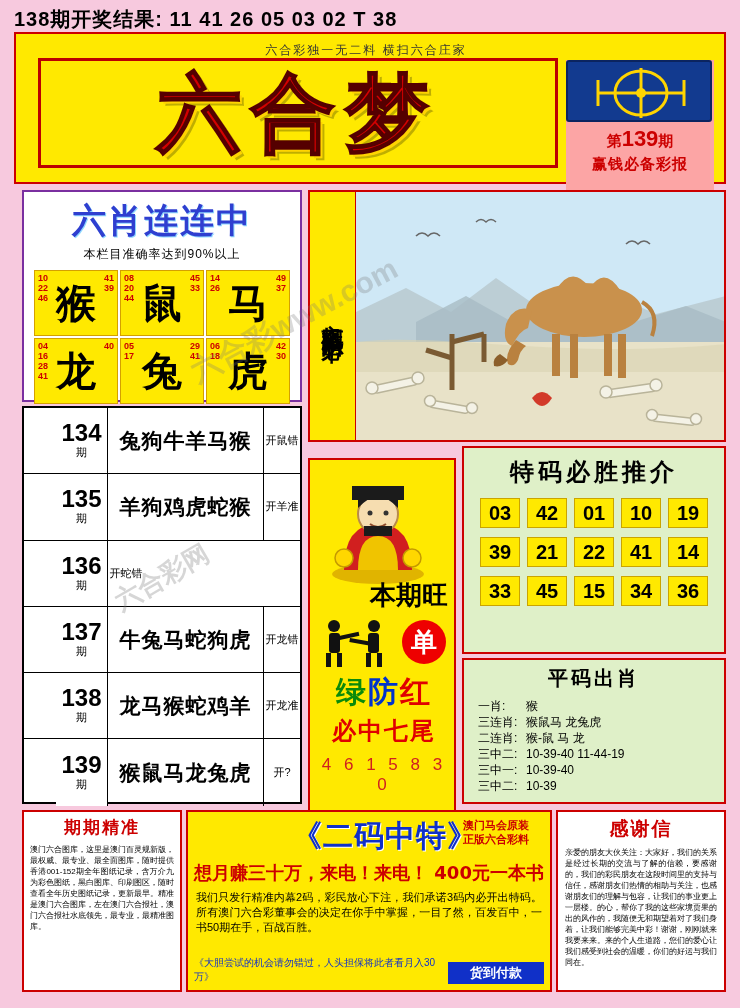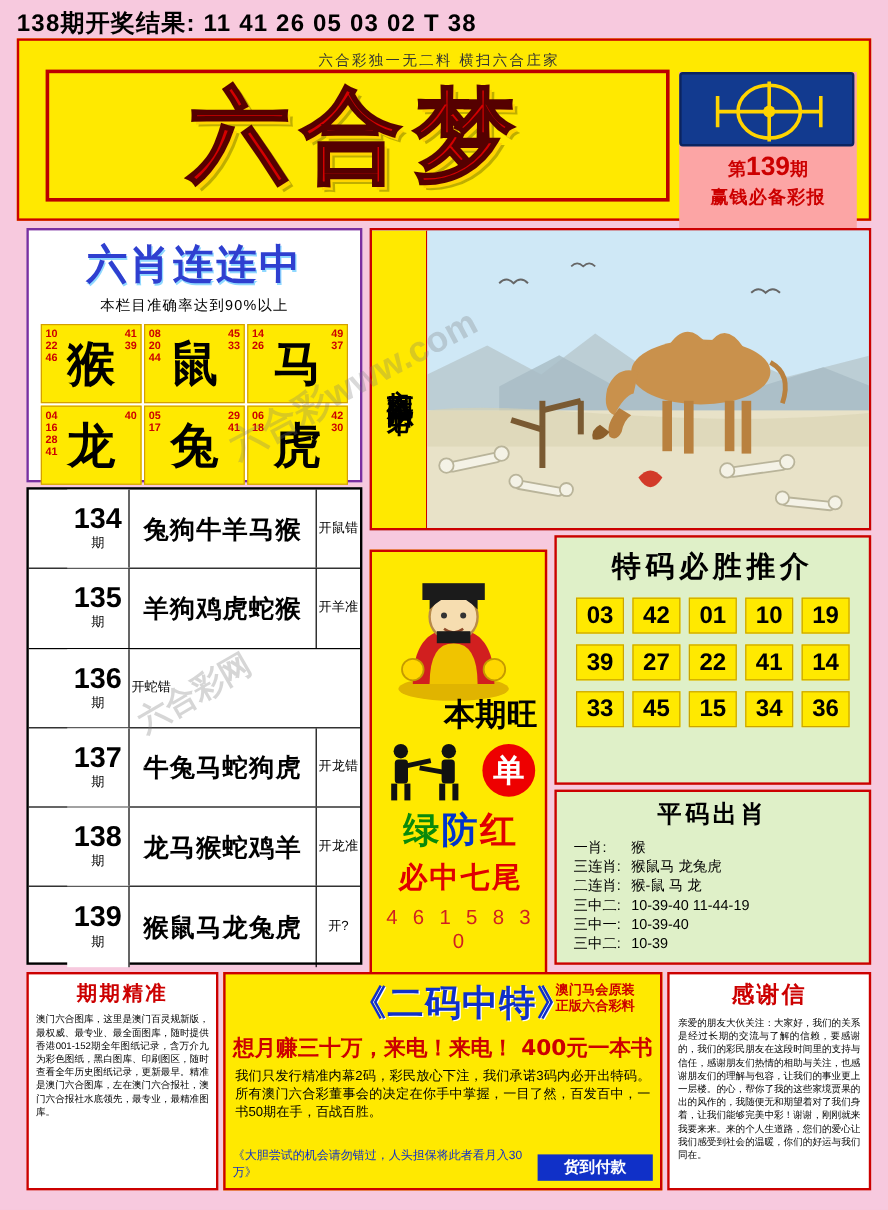--- a/index.html
+++ b/index.html
@@ -497,21 +497,21 @@
     <div class="special-grid">
       <div class="sp-row">
         <div class="sp-num">03</div>
         <div class="sp-num">42</div>
         <div class="sp-num">01</div>
         <div class="sp-num">10</div>
         <div class="sp-num">19</div>
       </div>
       <div class="sp-row">
         <div class="sp-num">39</div>
-        <div class="sp-num">27</div>
+        <div class="sp-num">21</div>
         <div class="sp-num">22</div>
         <div class="sp-num">41</div>
         <div class="sp-num">14</div>
       </div>
       <div class="sp-row">
         <div class="sp-num">33</div>
         <div class="sp-num">45</div>
         <div class="sp-num">15</div>
         <div class="sp-num">34</div>
         <div class="sp-num">36</div>

